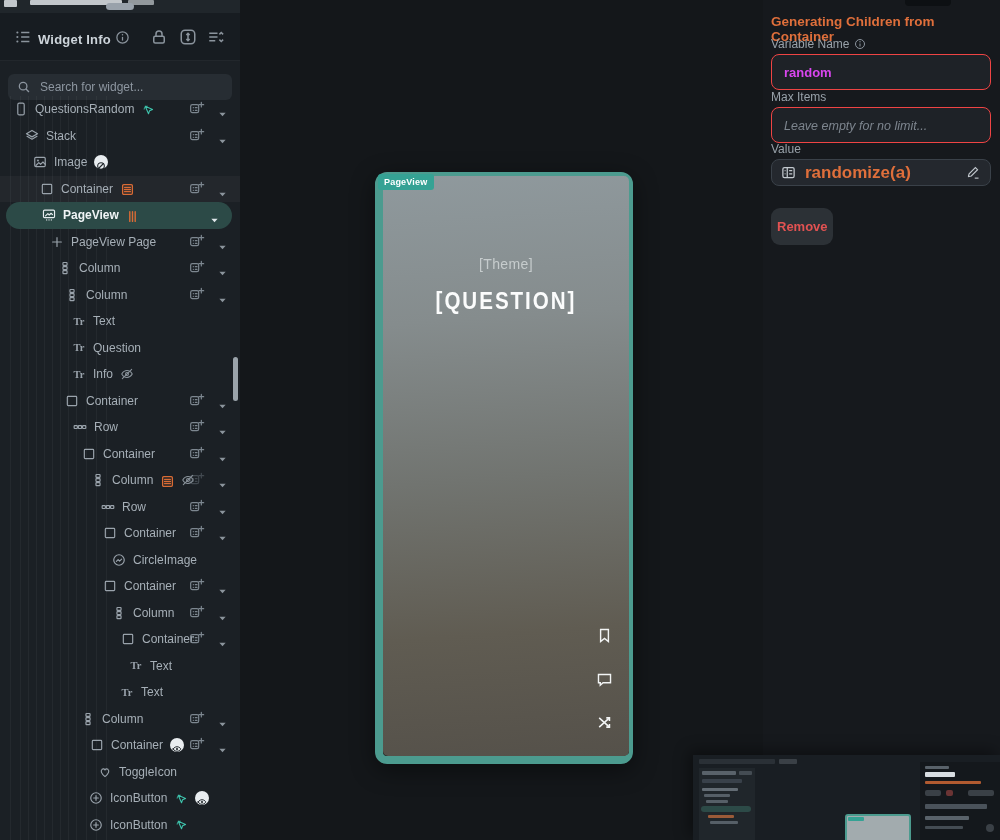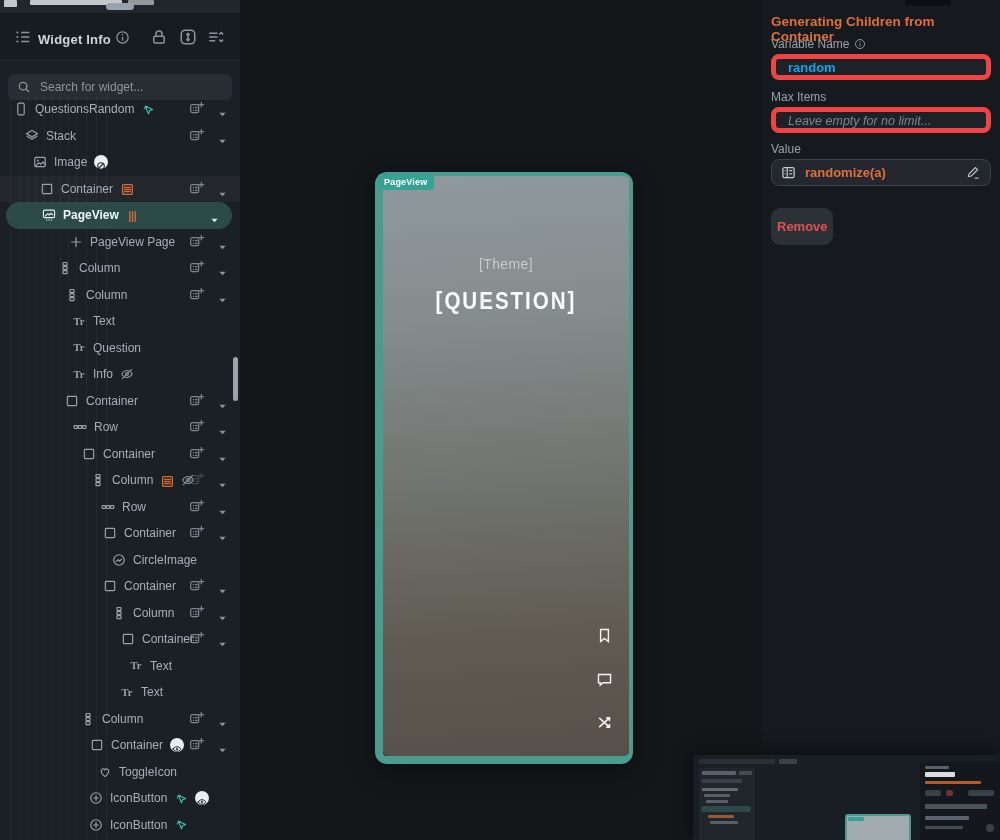--- a/index.html
+++ b/index.html
@@ -44,25 +44,25 @@
   #theme-text{position:absolute;left:0;right:0;top:80px;text-align:center;font-size:14px;color:#c6cccd;letter-spacing:.4px;}
   #question-text{position:absolute;left:0;right:0;top:113px;text-align:center;font-size:21px;font-weight:700;color:#fbfcfc;letter-spacing:2px;transform:scale(.98,1.1);}
   .screen-icon{position:absolute;right:16px;width:17px;height:17px;color:#f2f4f4;}
 
   
   #right-panel{position:absolute;left:763px;top:0;width:237px;height:840px;background:#16191d;}
   #rp-topshape{position:absolute;left:142px;top:0;width:46px;height:6px;background:#0d1013;border-radius:0 0 4px 4px;}
   #rp-heading{position:absolute;left:8px;top:14px;font-size:13.5px;font-weight:700;color:#df6f3b;}
   .rp-label{position:absolute;left:8px;font-size:12px;color:#98a1a9;display:flex;align-items:center;gap:5px;}
   .rp-label svg{width:12px;height:12px;color:#8b949d;}
-  .rp-input{position:absolute;left:8px;width:220px;height:26px;background:#1e2227;border:5px solid #ef4444;border-radius:8px;box-sizing:border-box;color:#0ea5e9;font-size:13px;font-weight:700;padding:0 12px;font-family:"Liberation Sans",sans-serif;outline:none;}
+  .rp-input{position:absolute;left:8px;width:220px;height:36px;background:#1e2227;border:1px solid #ef4444;border-radius:8px;box-sizing:border-box;color:#d946ef;font-size:13px;font-weight:700;padding:0 12px;font-family:"Liberation Sans",sans-serif;outline:none;}
   .rp-input::placeholder{color:#7d858e;font-style:italic;font-weight:400;font-size:12.5px;}
   #value-field{position:absolute;left:8px;top:159px;width:220px;height:27px;background:#24282e;border:1px solid #3a4149;border-radius:8px;box-sizing:border-box;display:flex;align-items:center;padding:0 9px;gap:9px;}
   #value-field .vicon{width:15px;height:15px;color:#c3c9cf;flex:none;}
-  #value-text{color:#df6f3b;font-size:13px;font-weight:700;}
+  #value-text{color:#df6f3b;font-size:17px;font-weight:700;}
   #value-edit{margin-left:auto;width:15px;height:15px;color:#c0c6cc;}
   #remove-btn{position:absolute;left:8px;top:208px;width:62px;height:37px;background:#2c3136;border:none;border-radius:9px;color:#e25252;font-size:13px;font-weight:700;font-family:"Liberation Sans",sans-serif;cursor:pointer;}
 
   
   #minimap{position:absolute;left:693px;top:755px;width:307px;height:85px;background:#191e23;overflow:hidden;box-shadow:-4px -4px 14px rgba(0,0,0,.4);}
   .mm-bar{position:absolute;border-radius:1px;}
   #mm-left{position:absolute;left:6px;top:13px;width:56px;height:72px;background:#20262b;}
   #mm-right{position:absolute;left:227px;top:7px;width:80px;height:78px;background:#14181c;}
   #mm-phone{position:absolute;left:152px;top:59px;width:62px;height:26px;border:2px solid #4c9b8f;border-radius:3px;background:#a2abae;}
   #mm-phone .mm-badge{position:absolute;left:1px;top:1px;width:16px;height:4px;background:#35a294;border-radius:1px;}
@@ -239,21 +239,21 @@
           <span class="lbl">PageView</span>
           <span class="badge">
             <span style="color:#d96b35;width:13px;height:13px;display:inline-block"><svg viewBox="0 0 24 24" width="100%" height="100%" fill="none" stroke="currentColor" stroke-width="2.6" stroke-linecap="round" stroke-linejoin="round">
                 <path d="M7 3v18M12 3v18M17 3v18"></path>
               </svg></span>
           </span>
           <span class="chev"><svg viewBox="0 0 10 10" width="100%" height="100%">
               <path d="M1.5 3 5 7l3.5-4z" fill="currentColor"></path>
             </svg></span>
         </div>
-        <div class="trow" style="padding-left: 50px; margin-left: 19px;">
+        <div class="trow" style="padding-left: 50px;">
           <span class="wicon">
             <svg viewBox="0 0 24 24" width="100%" height="100%" fill="none" stroke="currentColor" stroke-width="2" stroke-linecap="round" stroke-linejoin="round">
               <path d="M12 4.5v15M4.5 12h15"></path>
             </svg>
           </span>
           <span class="lbl">PageView Page</span>
           <span class="add-btn"><svg viewBox="0 0 24 24" width="100%" height="100%" fill="none" stroke="currentColor" stroke-width="1.8" stroke-linecap="round" stroke-linejoin="round">
               <rect x="2.5" y="5.5" width="12" height="12" rx="2.5"></rect>
               <path d="M18.5 2v7M15 5.5h7"></path>
               <circle cx="6.5" cy="10" r="1" fill="currentColor" stroke="none"></circle>

